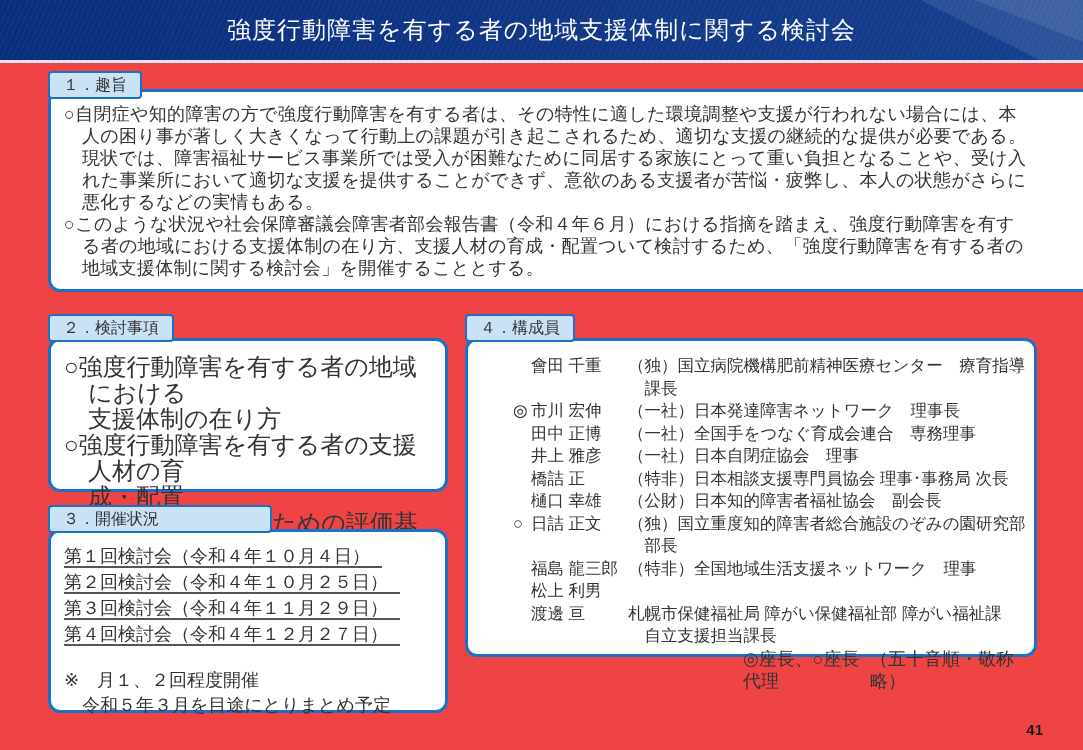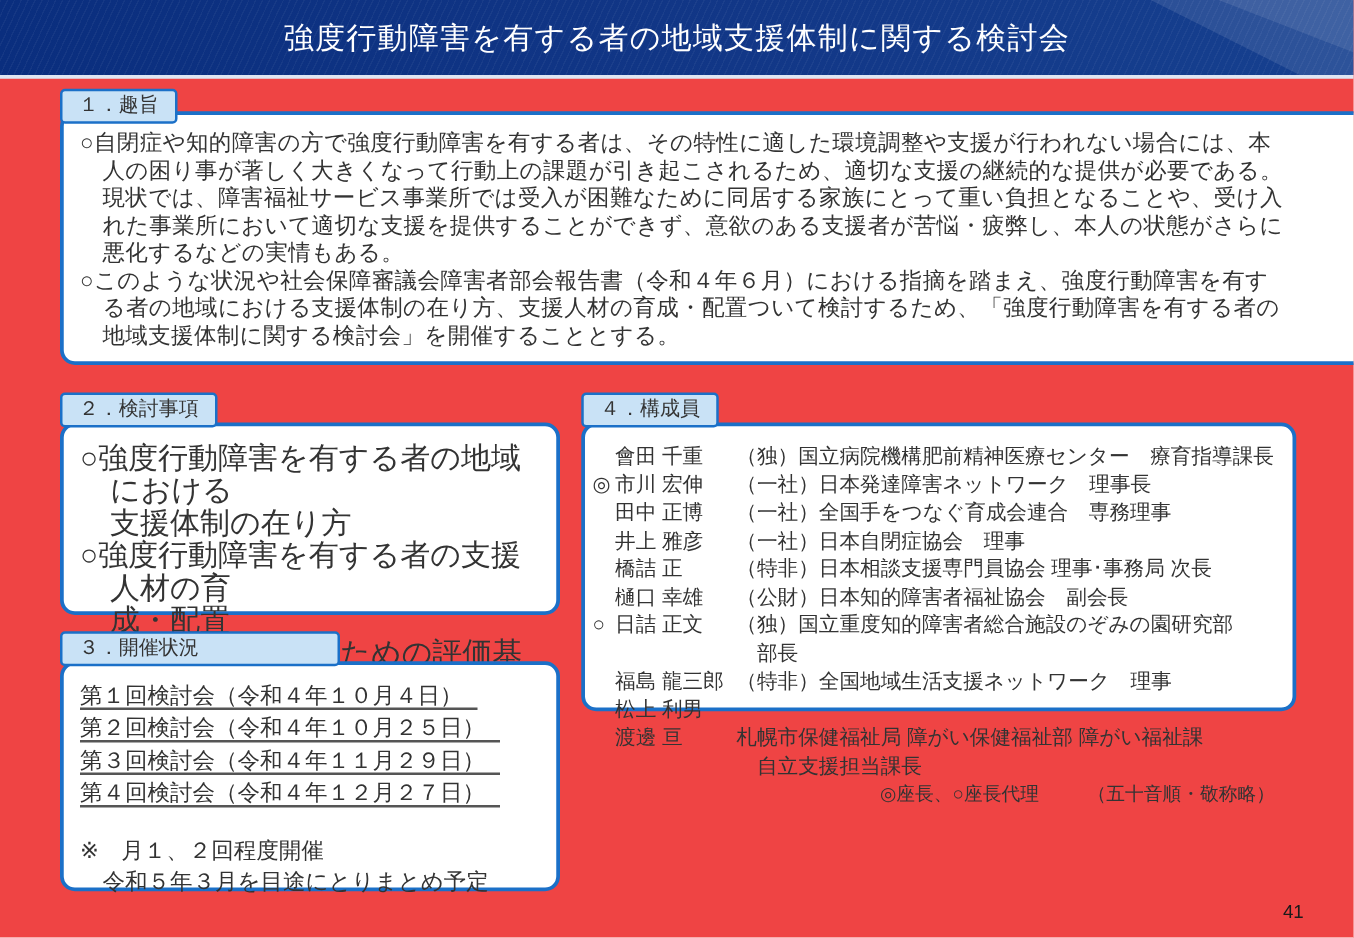--- a/index.html
+++ b/index.html
@@ -49,32 +49,32 @@
   #label-meetings{left:48px;top:505px;width:224px;}
   #box-meetings{left:48px;top:529px;width:400px;height:184px;}
   #meetings-body{padding:11px 20px 0 13px;font-size:18px;}
   .session-line{line-height:26px;}
   .session{border-bottom:2px solid #555;padding-right:12px;}
   .meet-note{margin-top:21px;font-size:18px;line-height:25px;
     padding-left:1em;text-indent:-1em;white-space:pre-line;}
 
   
   #label-members{left:465px;top:314px;}
-  #box-members{left:465px;top:338px;width:572px;height:231px;}
+  #box-members{left:465px;top:338px;width:572px;height:319px;padding-left:39px;}
   #members-body{padding:13px 8px 0 6px;font-size:16.5px;line-height:22.5px;}
   .m-row{display:flex;align-items:flex-start;}
   .m-mark{width:18px;flex:0 0 18px;}
   .m-name{width:97px;flex:0 0 97px;white-space:nowrap;}
   .m-aff{flex:1;white-space:pre-line;padding-left:1em;text-indent:-1em;}
-  .m-footer{display:flex;margin-top:1px;font-size:15px;}
+  .m-footer{display:flex;margin-top:1px;font-size:18px;}
   .m-legend{margin-left:230px;}
   .m-note{margin-left:auto;margin-right:6px;}
 
   
-  .page-num{position:absolute;right:40px;bottom:12px;font-size:15px;font-weight:normal;color:#1a1a1a;}
+  .page-num{position:absolute;right:40px;bottom:12px;font-size:15px;font-weight:bold;color:#1a1a1a;}
 </style>
 </head>
 <body>
 
 <div id="slide">
 
   <div class="header">
     <div class="hd-hatch"></div>
     <div class="hd-diag1"></div>
     <div class="hd-diag2"></div>

